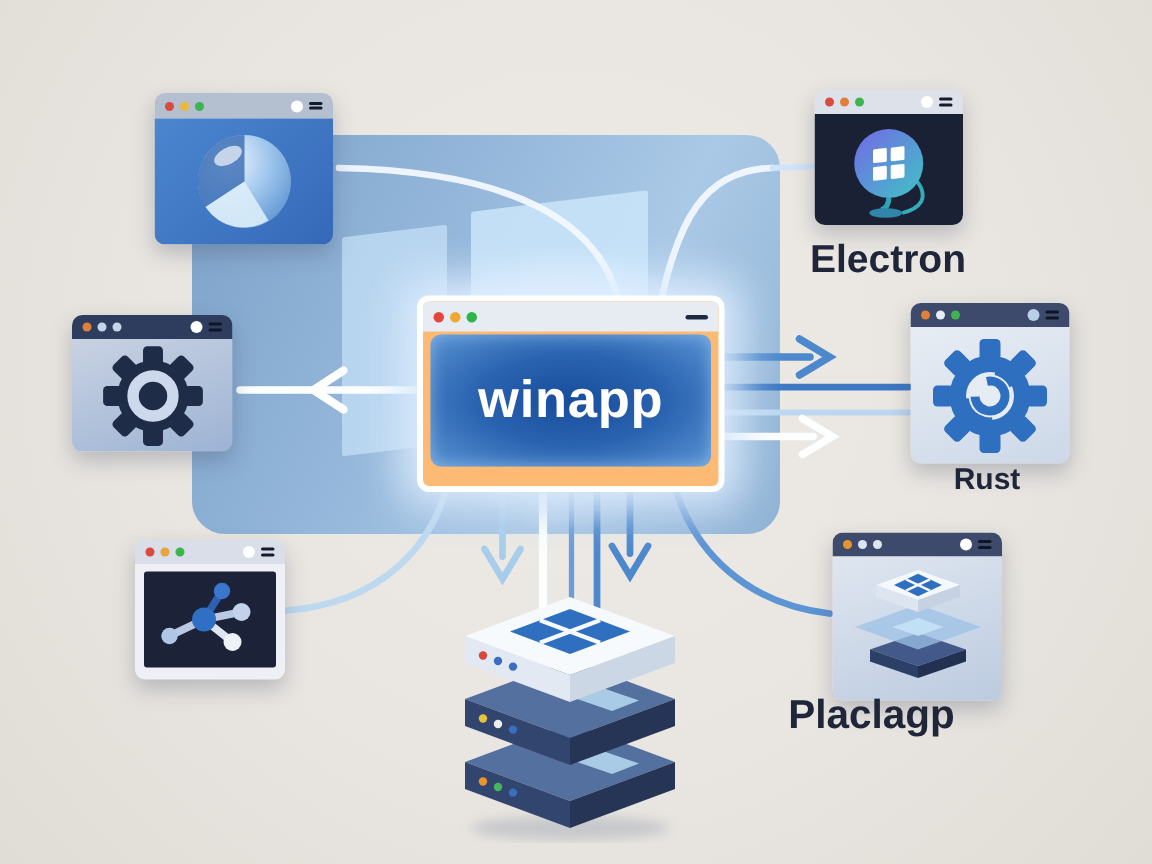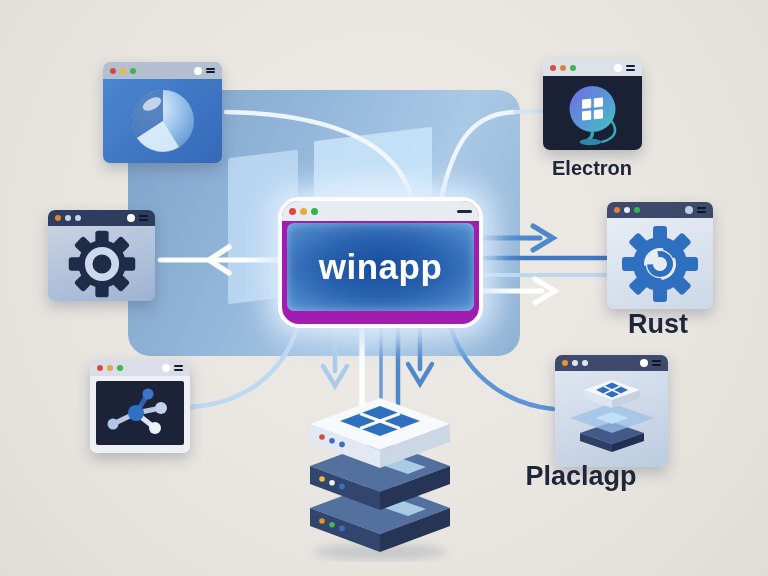--- a/index.html
+++ b/index.html
@@ -20,37 +20,37 @@
           box-shadow:0 6px 14px rgba(60,70,95,.28);}
   .tbar{height:17px;display:flex;align-items:center;padding:0 7px;gap:4px;}
   .dot{width:6px;height:6px;border-radius:50%;flex:0 0 auto;}
   .tbar-right{margin-left:auto;display:flex;align-items:center;gap:4px;}
   .circle-btn{width:8px;height:8px;border-radius:50%;background:#fff;}
   .burger{display:flex;flex-direction:column;gap:1.6px;}
   .burger i{display:block;width:9px;height:1.8px;background:#141b2e;border-radius:1px;}
   .content{position:relative;width:100%;}
 
   
-  .winapp{left:278px;top:197px;width:197px;height:123px;border:4px solid #ffffff;border-radius:21px;
-          background:#a21caf;z-index:40;overflow:hidden;
+  .winapp{left:278px;top:197px;width:197px;height:123px;border:4px solid #ffffff;border-radius:8px;
+          background:#fdba74;z-index:40;overflow:hidden;
           box-shadow:0 0 28px 12px rgba(222,238,255,.95),0 10px 24px rgba(110,140,185,.35);}
   .winapp .tbar{height:20px;background:#e7ebf2;}
   .winapp .dot{width:7px;height:7px;}
   .minimize{margin-left:auto;width:15px;height:3px;background:#1d2a44;border-radius:2px;}
   .winapp-body{margin:2px 5px 7px 5px;height:88px;border-radius:7px;display:flex;align-items:center;justify-content:center;
           background:radial-gradient(ellipse at 50% 50%, #174d9c 0%, #2a63b0 48%, #5b95d4 100%);
           box-shadow:inset 0 0 10px rgba(180,215,250,.5);}
   .winapp-title{color:#ffffff;font-size:35px;font-weight:bold;letter-spacing:.5px;}
 
   .glow{left:237px;top:133px;width:280px;height:252px;z-index:35;pointer-events:none;
         background:radial-gradient(closest-side, rgba(242,249,255,.95) 0%, rgba(242,249,255,.55) 45%, rgba(242,249,255,0) 75%);}
 
   .node-label{position:absolute;z-index:30;text-align:center;color:#20263a;font-weight:bold;}
-  .lbl-electron{left:522px;top:157px;width:140px;font-size:20px;}
-  .lbl-rust{left:588px;top:309px;width:140px;font-size:27px;}
+  .lbl-electron{left:522px;top:157px;width:140px;font-size:26px;}
+  .lbl-rust{left:588px;top:309px;width:140px;font-size:20px;}
   .lbl-package{left:511px;top:461px;width:140px;font-size:27px;}
 
   svg{display:block;}
   .connectors{left:0;top:0;z-index:20;pointer-events:none;}
   .stack{left:288px;top:390px;z-index:30;}
   .icon-center{position:absolute;left:50%;top:50%;transform:translate(-50%,-50%);}
 </style>
 </head>
 <body>
 

